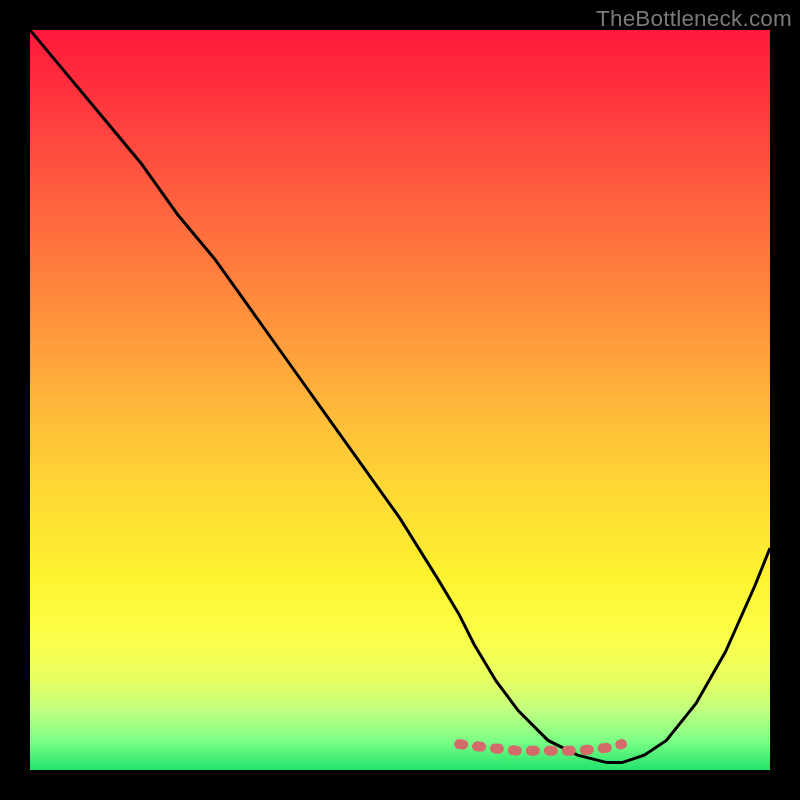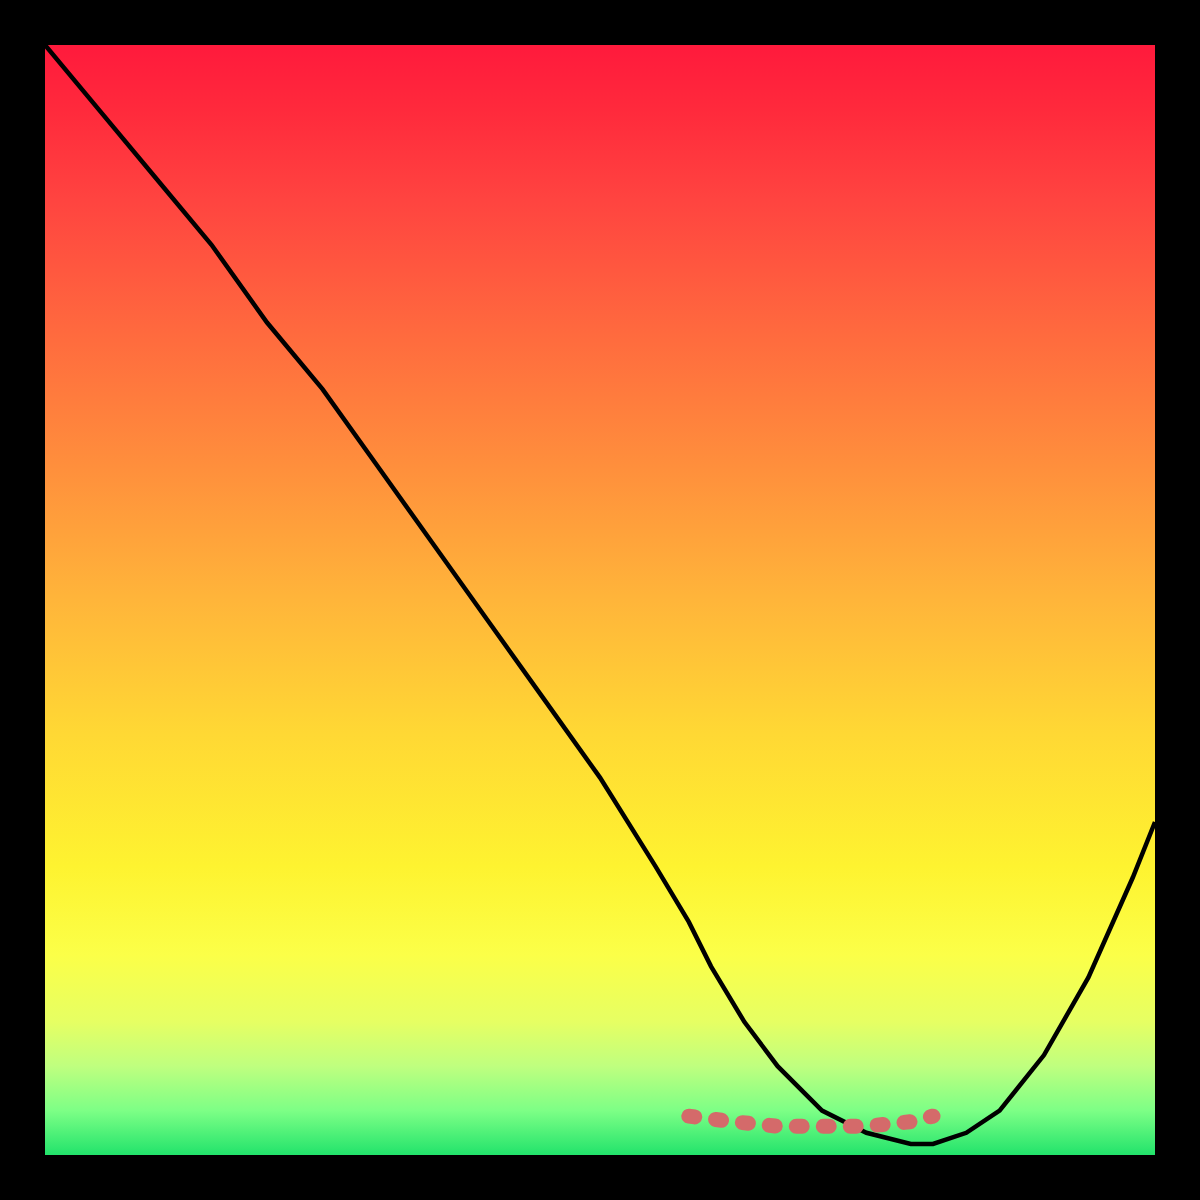--- a/index.html
+++ b/index.html
@@ -19,20 +19,21 @@
     #bfff7f 92%,
     #7dff86 96%,
     #22e36b 100%)}
   svg.curve{position:absolute;inset:0}
   .watermark{position:absolute;top:6px;right:8px;color:#7a7a7a;font-size:22.5px;letter-spacing:.2px}
 </style>
 </head>
 <body>
 
 <div class="wrap">
+  <div class="watermark">TheBottleneck.com</div>
 
   <div class="plot">
     <div class="grad"></div>
 
     <svg class="curve" viewBox="0 0 740 740" preserveAspectRatio="none">
       <path d="M 0.0 0.0 L 37.0 44.4 L 74.0 88.8 L 111.0 133.2 L 148.0 185.0 L 185.0 229.4 L 222.0 281.2 L 259.0 333.0 L 296.0 384.8 L 333.0 436.6 L 370.0 488.4 L 407.0 547.6 L 429.2 584.6 L 444.0 614.2 L 466.2 651.2 L 488.4 680.8 L 518.0 710.4 L 547.6 725.2 L 577.2 732.6 L 592.0 732.6 L 614.2 725.2 L 636.4 710.4 L 666.0 673.4 L 695.6 621.6 L 725.2 555.0 L 740.0 518.0" fill="none" stroke="#000" stroke-width="3" id="curvePath"></path>
       <path d="M 429.2 714.1 L 458.8 717.8 L 488.4 720.8 L 518.0 720.8 L 547.6 720.8 L 577.2 717.8 L 592.0 714.1" fill="none" stroke="#d46a6a" stroke-width="10" stroke-linecap="round" stroke-dasharray="4 14" id="floorPath"></path>
     </svg>
   </div>
 </div>

